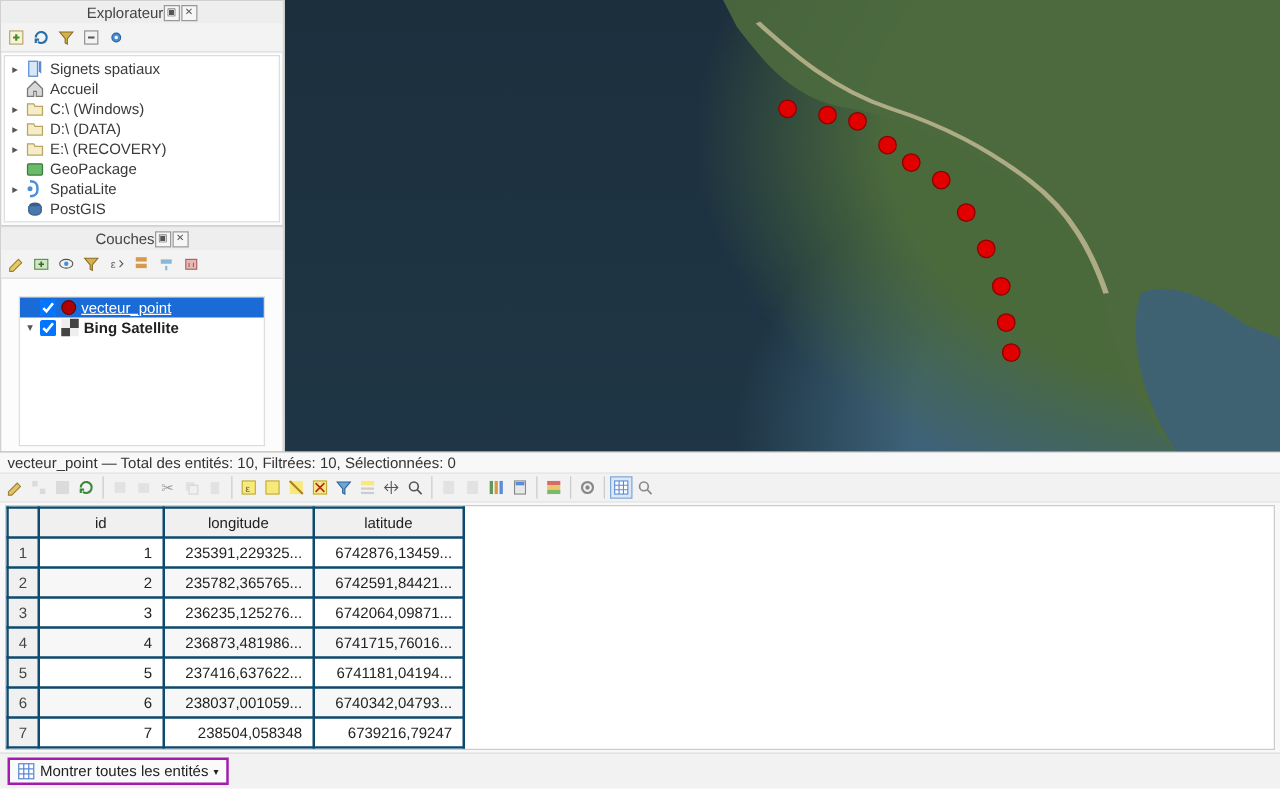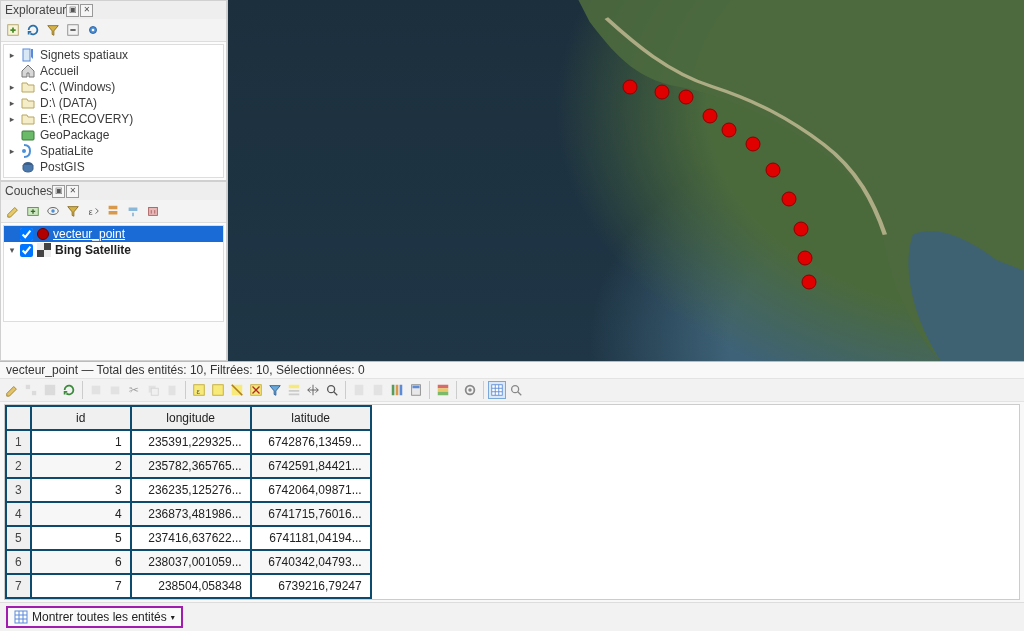--- a/index.html
+++ b/index.html
@@ -24,21 +24,21 @@
   }
   .panel {
     background: #fcfcfc;
     display: flex;
     flex-direction: column;
     border: 1px solid #d0d0d0;
     margin: 0;
   }
   .panel-header {
     display: flex;
-    justify-content: flex-start;
+    justify-content: center;
     align-items: center;
     padding: 2px 4px;
     background: #eee;
     font-size: 12px;
   }
   .panel-header .title { font-weight: normal; color: #444; }
   .panel-header .ctrls { display: flex; gap: 1px; }
   .panel-header .ctrl-btn {
     width: 13px; height: 13px;
     border: 1px solid #999;
@@ -86,23 +86,23 @@
   }
   .tree-caret {
     width: 8px;
     text-align: center;
     font-size: 9px;
     color: #555;
   }
   .tree-icon { width: 16px; height: 14px; display:inline-flex; align-items:center; justify-content:center; }
   .layers-list {
     background: #fff;
-    margin: 2px;
+    margin: 14px;
     border: 1px solid #ddd;
-    height: 97px;
+    height: 120px;
     font-size: 12px;
   }
   .layer-row {
     display: flex;
     align-items: center;
     gap: 4px;
     padding: 1px 4px;
     cursor: pointer;
   }
   .layer-row.selected {

